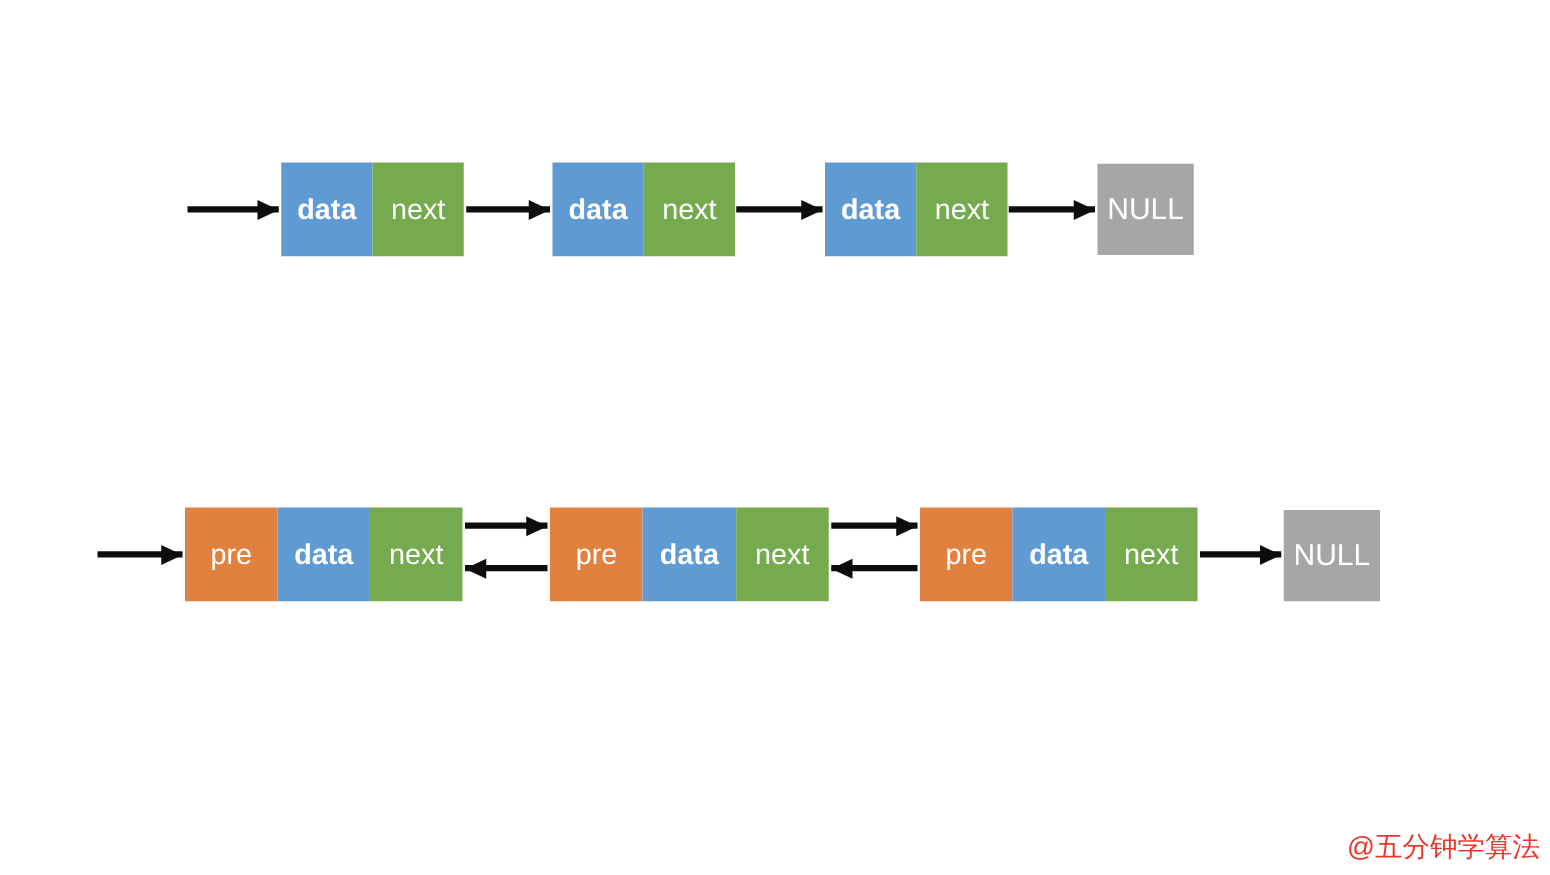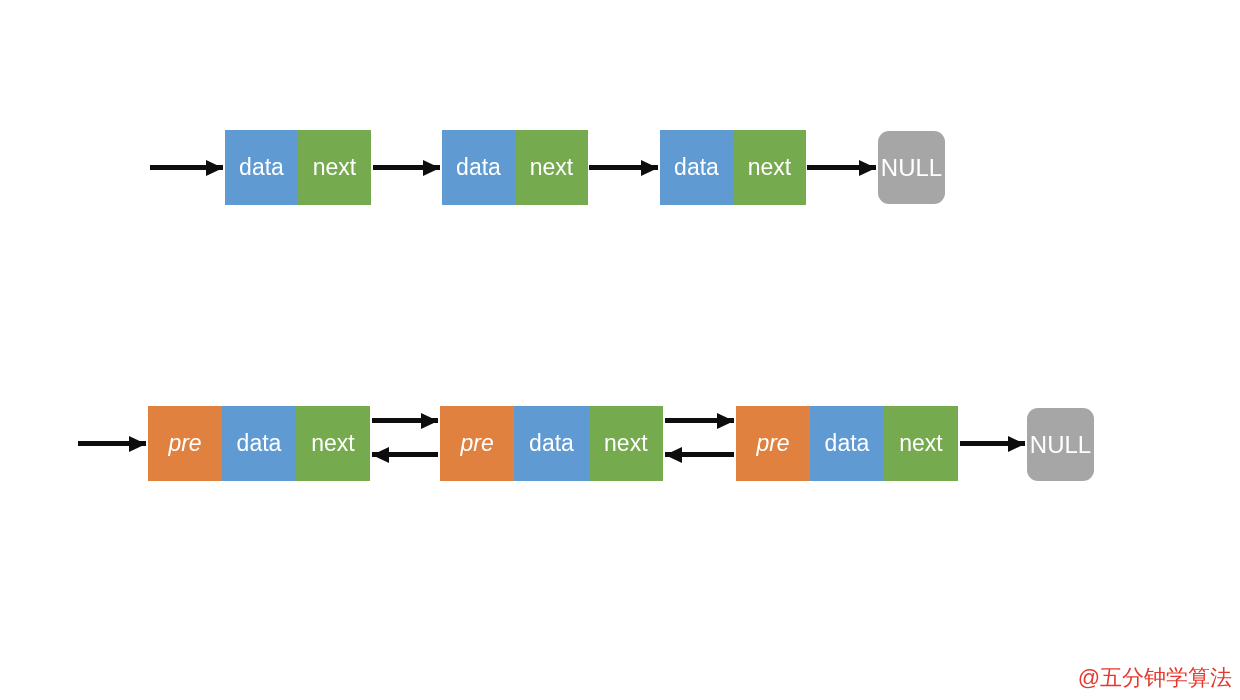--- a/index.html
+++ b/index.html
@@ -31,35 +31,34 @@
     height: 75px;
   }
   .cell {
     flex: 1;
     display: flex;
     align-items: center;
     justify-content: center;
     color: var(--cell-text, #ffffff);
     font-size: 23px;
   }
-  .cell.data { background: var(--cell-data, #5f9ad3); }
+  .cell.data { background: var(--cell-data, #5f9ad3); font-weight: bold; }
   .cell.next { background: var(--cell-next, #76aa4e); }
-  .cell.pre  { background: var(--cell-pre,  #e08140); font-style: italic; }
+  .cell.pre  { background: var(--cell-pre,  #e08140); }
 
   .null-box {
     position: absolute;
-    width: 67px;
+    width: 77px;
     height: 73px;
     background: var(--null-box, #a6a6a6);
     color: var(--cell-text, #ffffff);
     font-size: 24px;
     display: flex;
     align-items: center;
     justify-content: center;
-    border-radius: 11px;
   }
 
   
   .arrow {
     position: absolute;
     height: 5px;
     background: var(--arrow-black, #0d0d0d);
   }
   .arrow.right::after {
     content: "";

